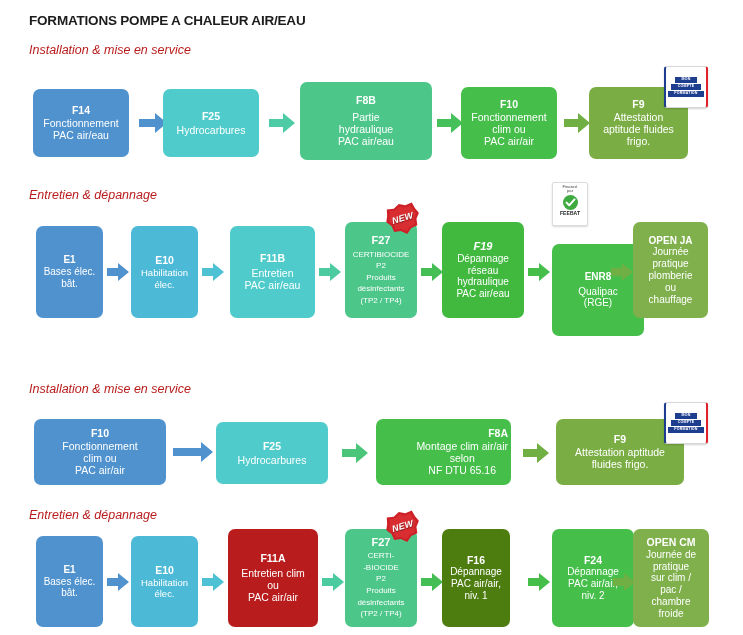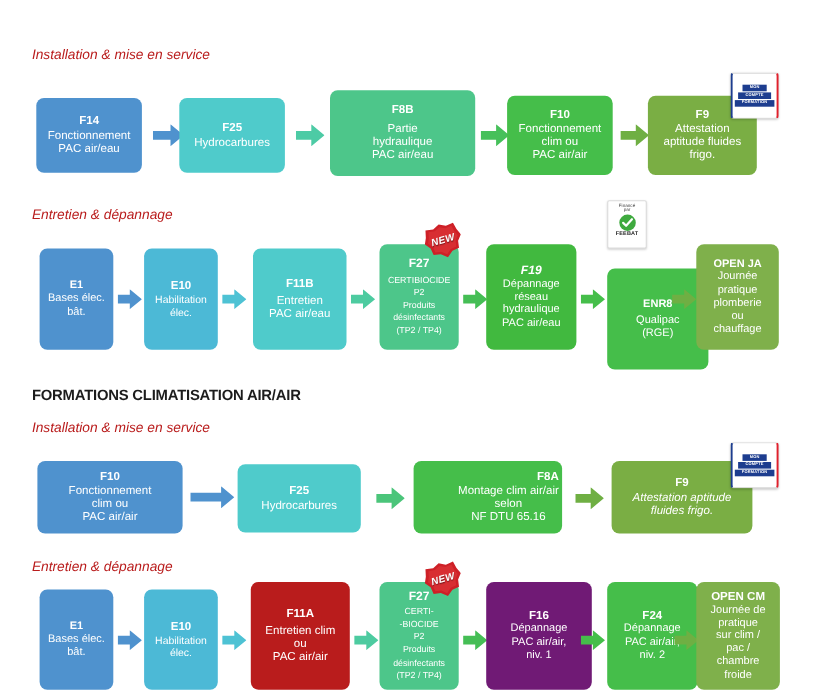--- a/index.html
+++ b/index.html
@@ -130,20 +130,21 @@
     text-shadow:0 1px 1px rgba(0,0,0,.45);
     padding-bottom:3px;
     box-sizing:border-box;
   }
 </style>
 </head>
 <body>
 
 <div class="page">
 
+  <div class="section-title" style="left:29px;top:13px;">FORMATIONS POMPE A CHALEUR AIR/EAU</div>
 
   <div class="sub-title" style="left:29px;top:43px;">Installation &amp; mise en service</div>
 
   <div class="row">
 
     <div class="node" style="left:33px;top:89px;width:96px;height:68px;background:#4F92CE;font-size:10.5px;">
       <span class="code">F14</span>
       <span class="desc" style="white-space:pre-line;">Fonctionnement
 PAC air/eau</span>
     </div>
@@ -308,21 +309,20 @@
     <div class="node" style="left:633px;top:222px;width:75px;height:96px;background:#7FB04B;font-size:10px;">
       <span class="code" style="font-size:10px;">OPEN JA</span>
       <span class="desc" style="white-space:pre-line;">Journée
 pratique
 plomberie
 ou
 chauffage</span>
     </div>
   </div>
 
-  <div class="section-title" style="left:29px;top:352px;">FORMATIONS CLIMATISATION AIR/AIR</div>
 
   <div class="sub-title" style="left:29px;top:382px;">Installation &amp; mise en service</div>
 
   <div class="row">
 
     <div class="node" style="left:34px;top:419px;width:132px;height:66px;background:#4F92CE;font-size:10.5px;">
       <span class="code">F10</span>
       <span class="desc" style="white-space:pre-line;">Fonctionnement
 clim ou
 PAC air/air</span>
@@ -353,21 +353,21 @@
     </div>
 
     <div class="arrow" style="left:523px;top:443px;">
       <svg width="26" height="20" viewBox="0 0 26 20">
           <path d="M0 6 H14 V0 L26 10 L14 20 V14 H0 Z" fill="#6FAF43"></path>
         </svg>
     </div>
 
     <div class="node" style="left:556px;top:419px;width:128px;height:66px;background:#7AAE44;font-size:10.5px;">
       <span class="code">F9</span>
-      <span class="desc" style="white-space:pre-line;font-style:italic;">Attestation aptitude
+      <span class="desc" style="white-space:pre-line;">Attestation aptitude
 fluides frigo.</span>
     </div>
 
     <div class="badge-mcf" style="left:664px;top:402px;width:44px;height:42px;">
       <span class="w1">MON</span>
       <span class="w2">COMPTE</span>
       <span class="w3">FORMATION</span>
     </div>
   </div>
 
@@ -429,21 +429,21 @@
       </svg>
       <div class="nw-txt">NEW</div>
     </div>
 
     <div class="arrow" style="left:421px;top:573px;">
       <svg width="22" height="18" viewBox="0 0 22 18">
           <path d="M0 5 H11 V0 L22 9 L11 18 V13 H0 Z" fill="#45BE55"></path>
         </svg>
     </div>
 
-    <div class="node" style="left:442px;top:529px;width:96px;height:98px;background:#701a75;font-size:10px;">
+    <div class="node" style="left:442px;top:529px;width:68px;height:98px;background:#4d7c0f;font-size:10px;">
       <span class="code" style="font-size:10.5px;">F16</span>
       <span class="desc" style="white-space:pre-line;">Dépannage
 PAC air/air,
 niv. 1</span>
     </div>
 
     <div class="arrow" style="left:528px;top:573px;">
       <svg width="22" height="18" viewBox="0 0 22 18">
           <path d="M0 5 H11 V0 L22 9 L11 18 V13 H0 Z" fill="#45BE4A"></path>
         </svg>

